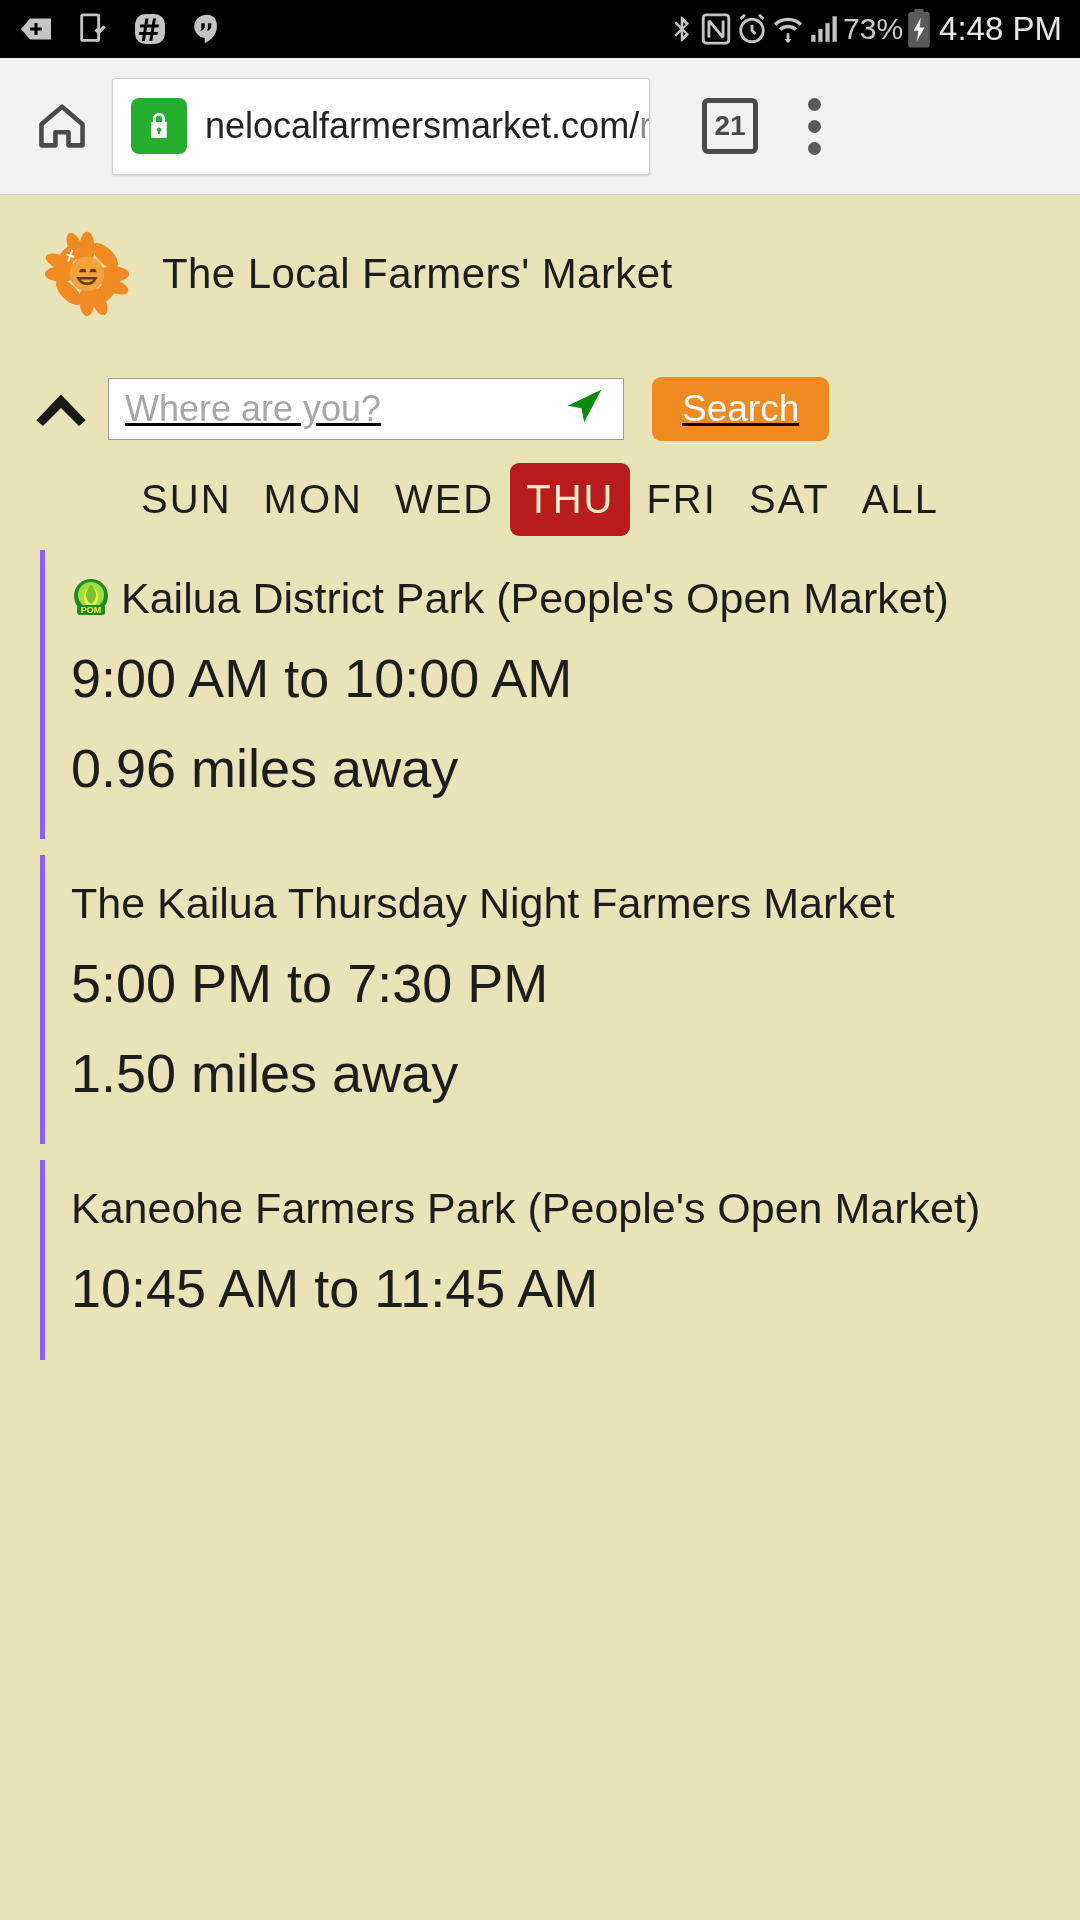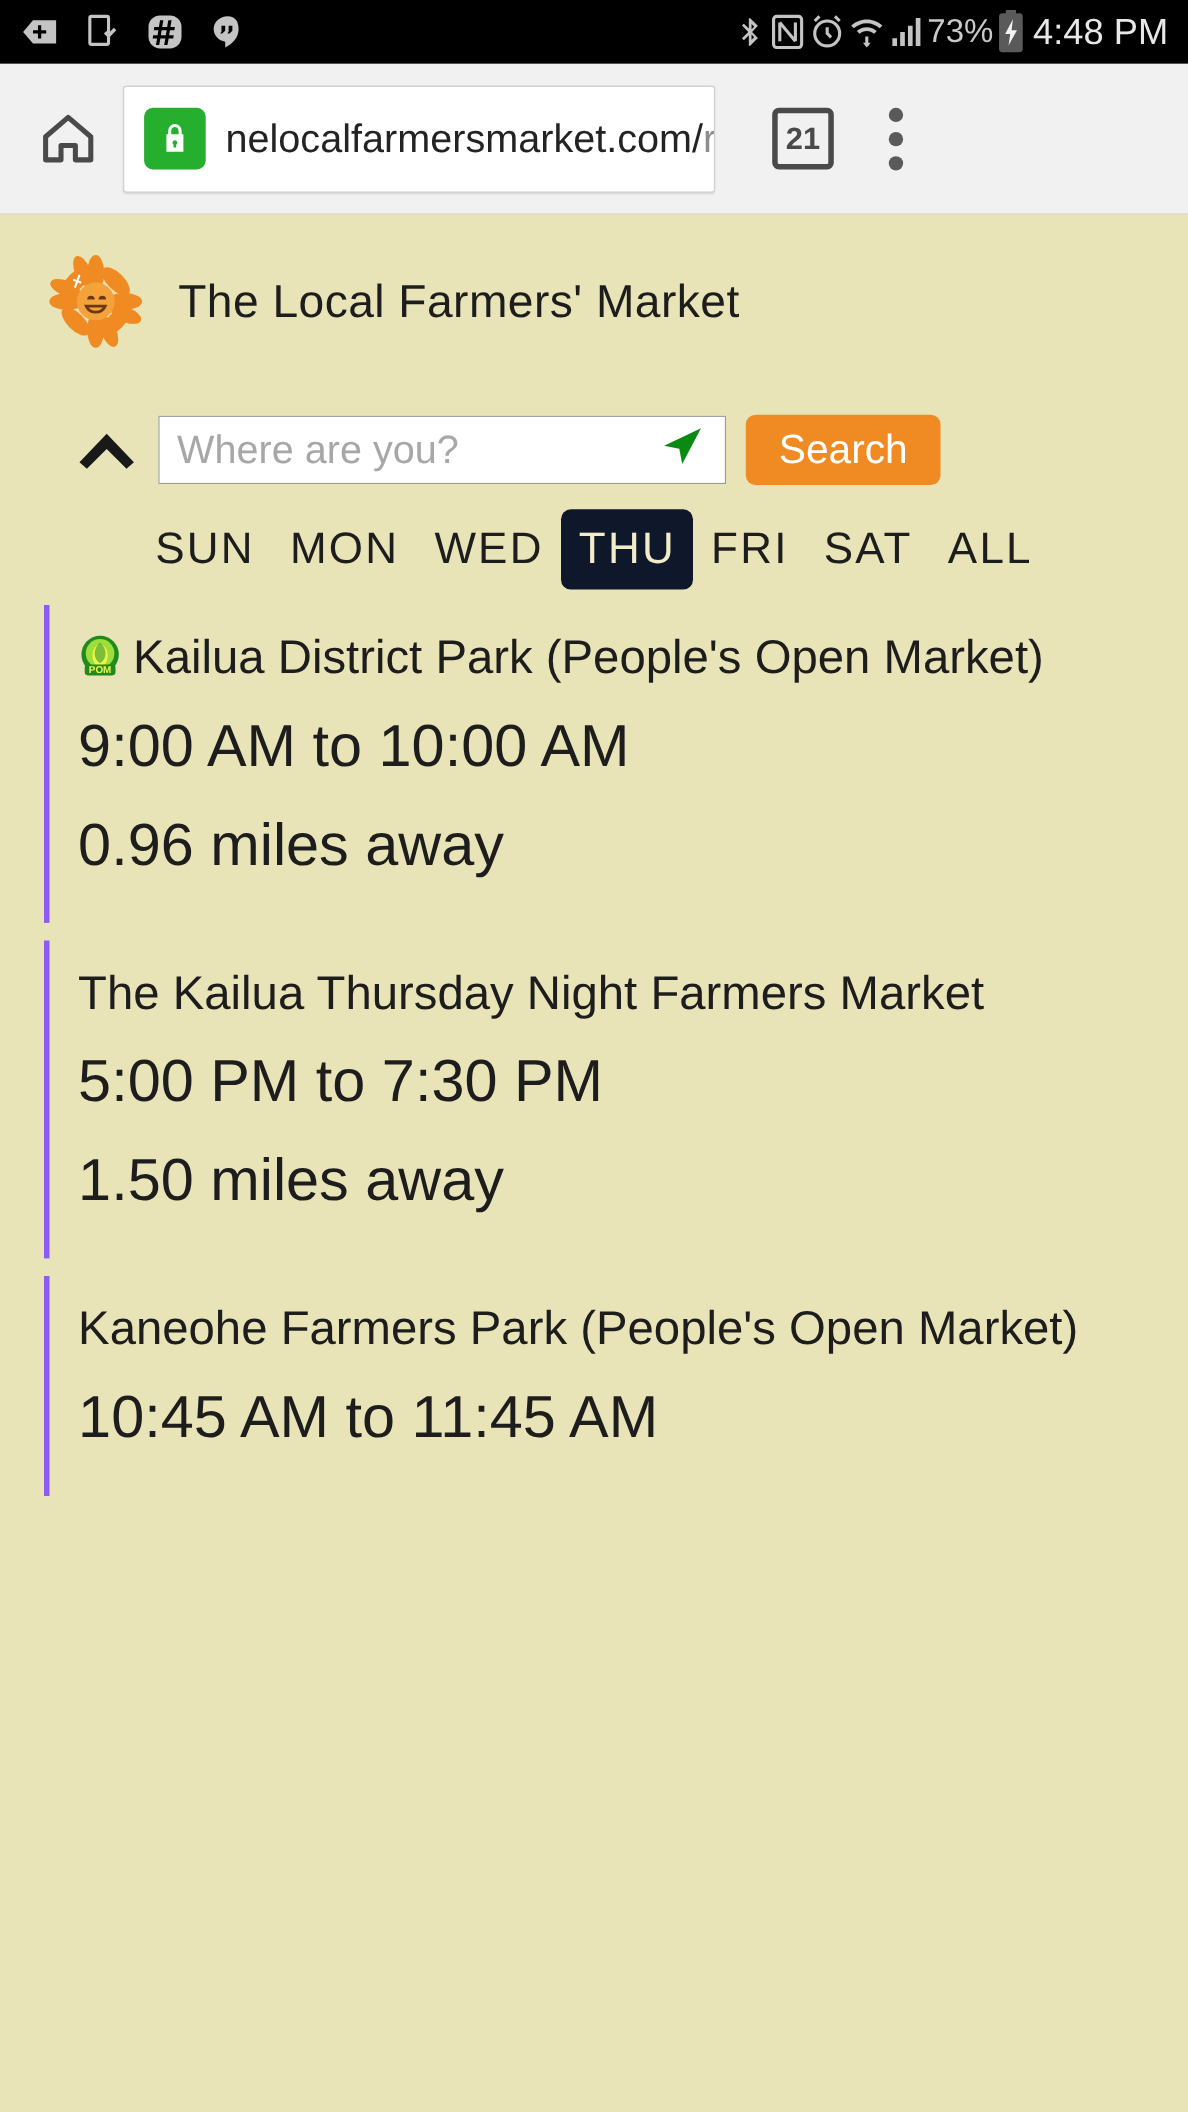--- a/index.html
+++ b/index.html
@@ -61,55 +61,55 @@
   .page{ background:#e8e4b8; height:1485px; position:relative; }
 
   .site-header{ display:flex; align-items:center; padding:36px 0 0 44px; }
   .logo{ width:86px;height:86px;flex:0 0 auto; }
   .site-title{
     margin-left:32px; font-size:42px; color:#1d1d1d; letter-spacing:.4px;
     font-family:"Liberation Sans", sans-serif; font-weight:500;
   }
 
   .search-row{
-    display:flex; align-items:center; margin-top:60px; padding:0 58px;
+    display:flex; align-items:center; margin-top:60px; padding:0 22px;text-decoration:underline;
   }
   .collapse-chevron{
     width:78px; display:flex; align-items:center; justify-content:center;
     flex:0 0 auto;
   }
   .search-field{
     position:relative; width:516px; height:62px; background:#fff;
     border:1px solid #9a9a9a; display:flex; align-items:center;
     padding:0 16px; margin-left:8px; flex:0 0 auto;
   }
   .search-field input{
     border:none; outline:none; width:100%; height:100%;
     font-size:36px; color:#333; background:transparent;
     font-family:"Liberation Sans", sans-serif;
   }
   .search-field input::placeholder{ color:#a7a7a7; }
   .geo-arrow{ position:absolute; right:16px; top:50%; transform:translateY(-50%); }
   .search-btn{
-    margin-left:18px; background:#f08a22; color:#fff; border:none;
+    margin-left:28px; background:#f08a22; color:#fff; border:none;
     border-radius:9px; height:64px; padding:0 30px; font-size:37px;
     font-family:"Liberation Sans", sans-serif; cursor:pointer; flex:0 0 auto;
   }
 
   
   .daybar{
     display:flex; align-items:center; justify-content:center;
     margin-top:22px; gap:0px; padding:0 30px;
   }
   .day{
     font-size:40px; color:#1d1d1d; letter-spacing:2px;
     padding:14px 16px; border-radius:9px;
     font-family:"Liberation Sans", sans-serif; font-weight:500;
   }
-  .day.active{ background:#0f172a; color:#f4ecc9; }
+  .day.active{ background:#b91c1c; color:#f4ecc9; }
 
   
   .listings{ margin-top:14px; }
   .listing{
     border-left:5px solid #8b5cf6; padding:18px 30px 30px 26px;
     margin-bottom:16px;
     margin-left:40px;
   }
   .listing-title{
     font-size:43px; color:#1d1d1d; line-height:1.42;

